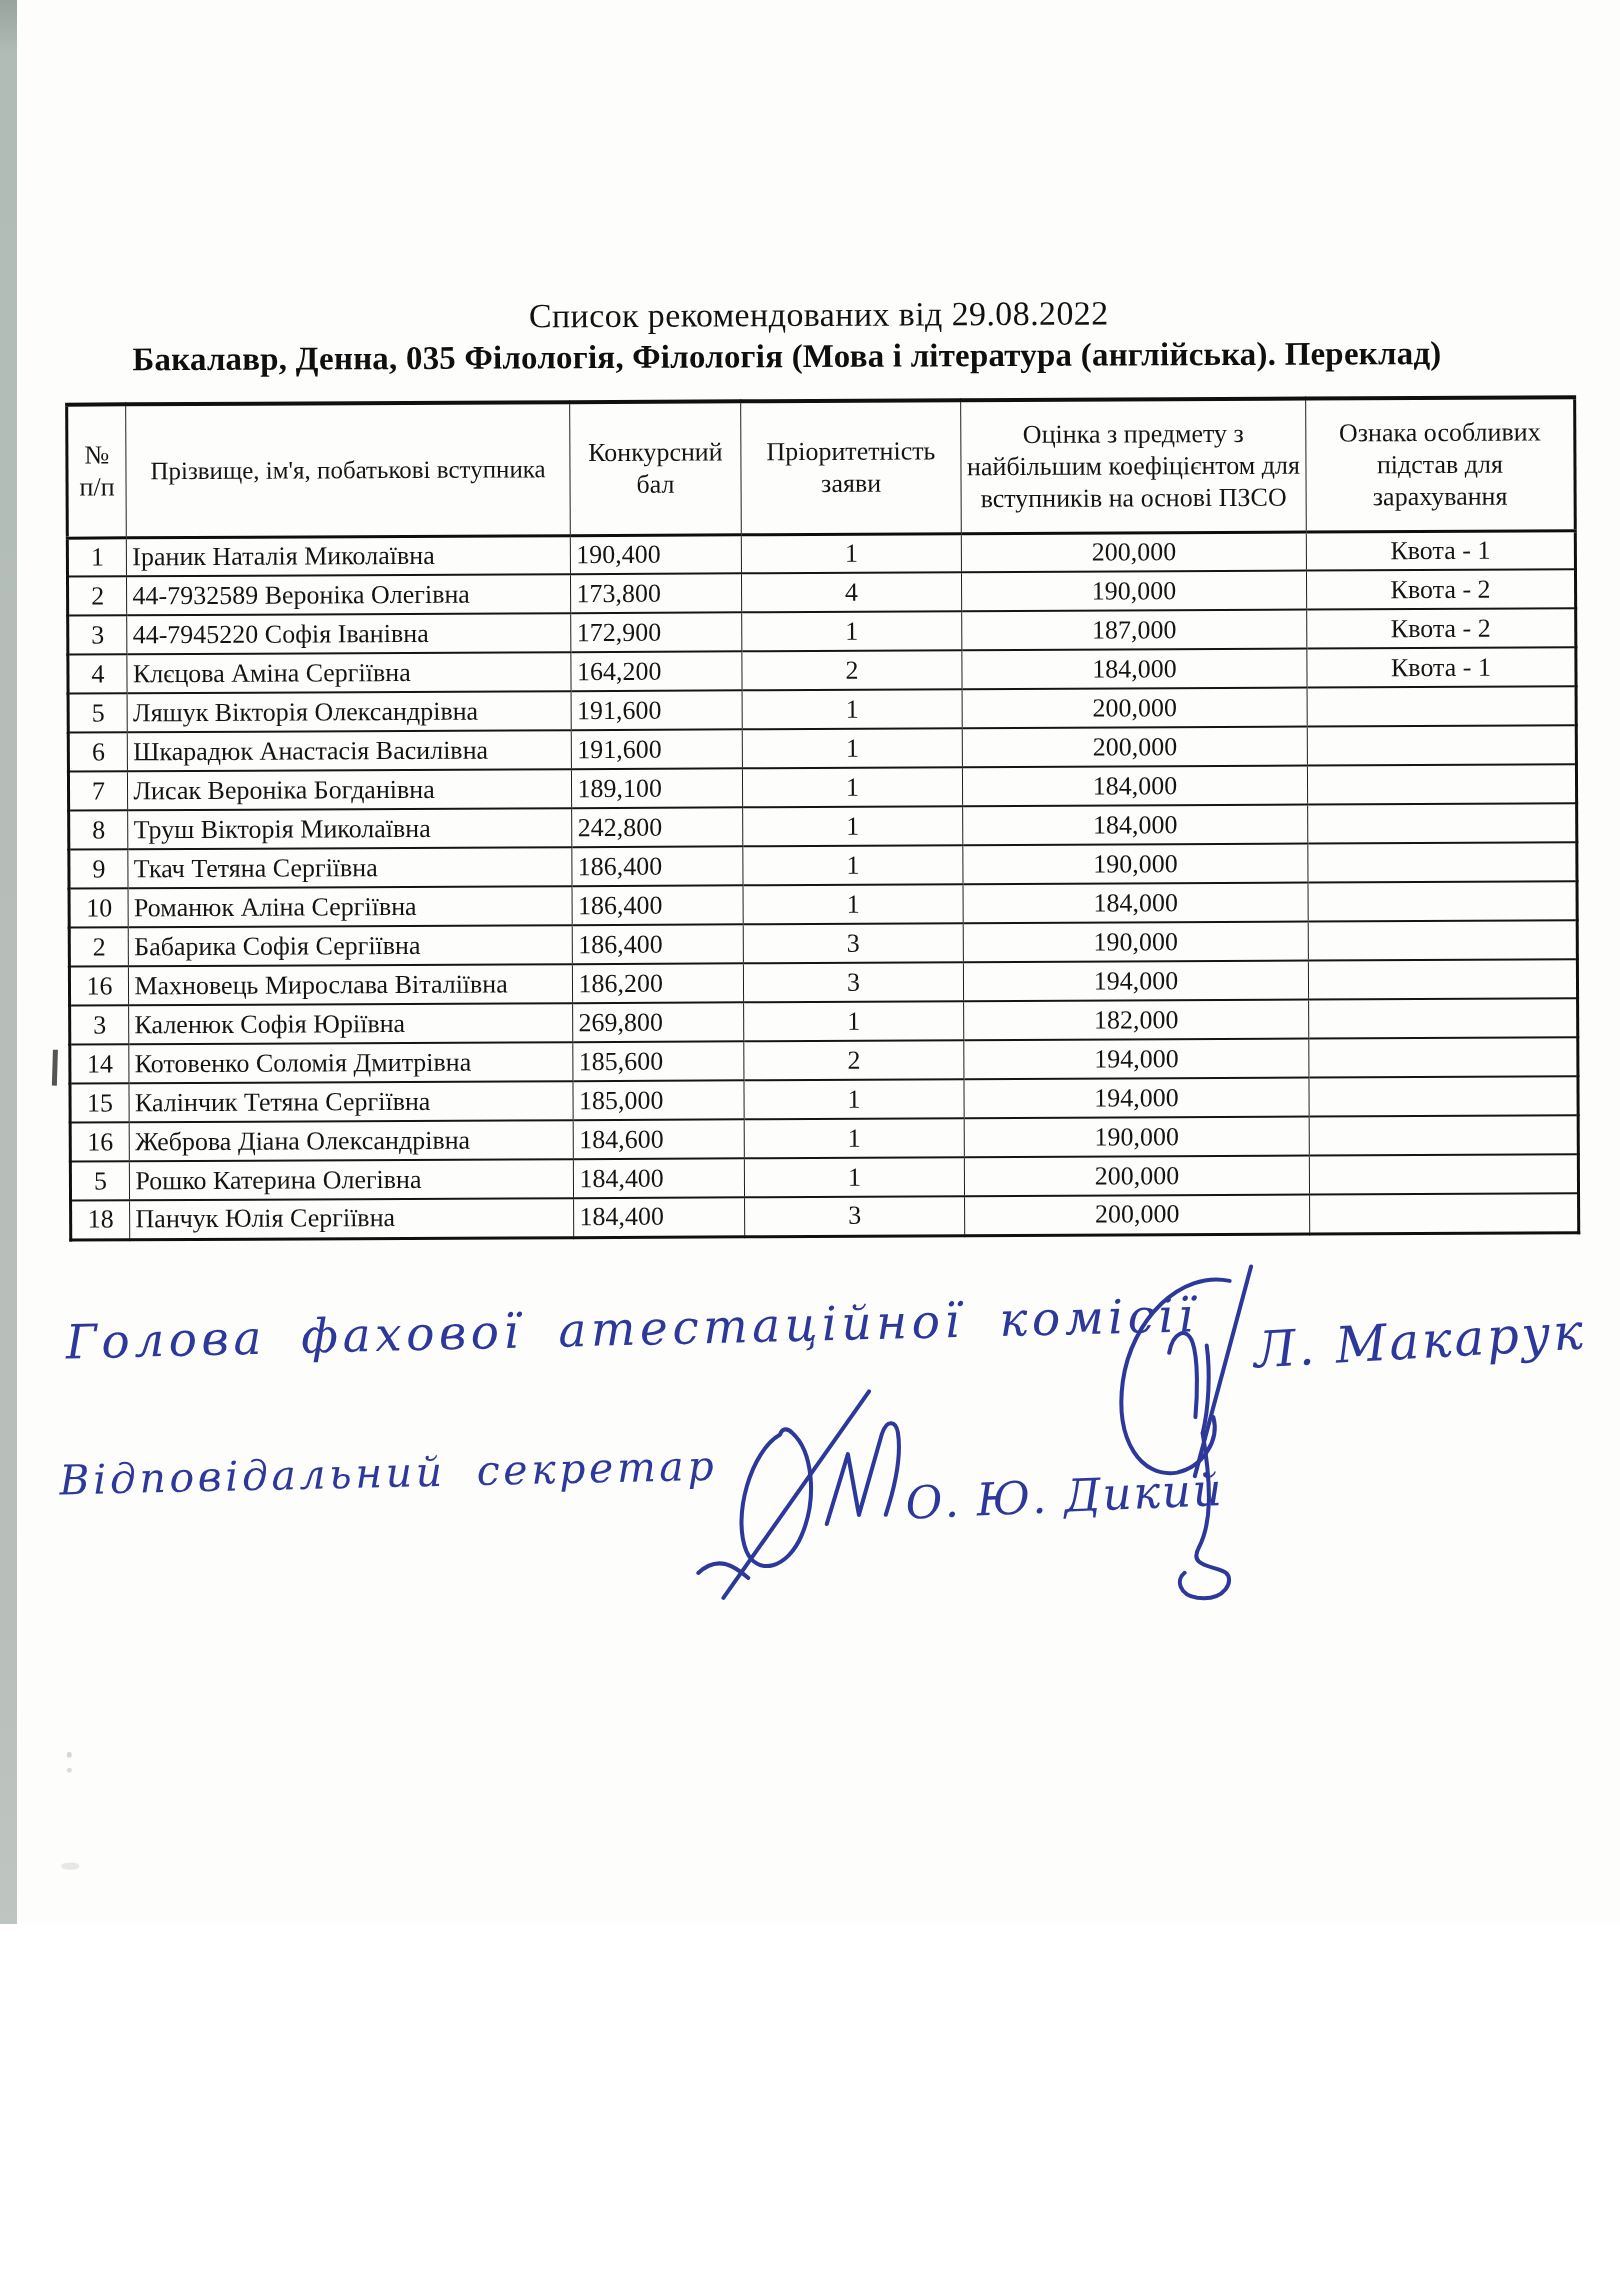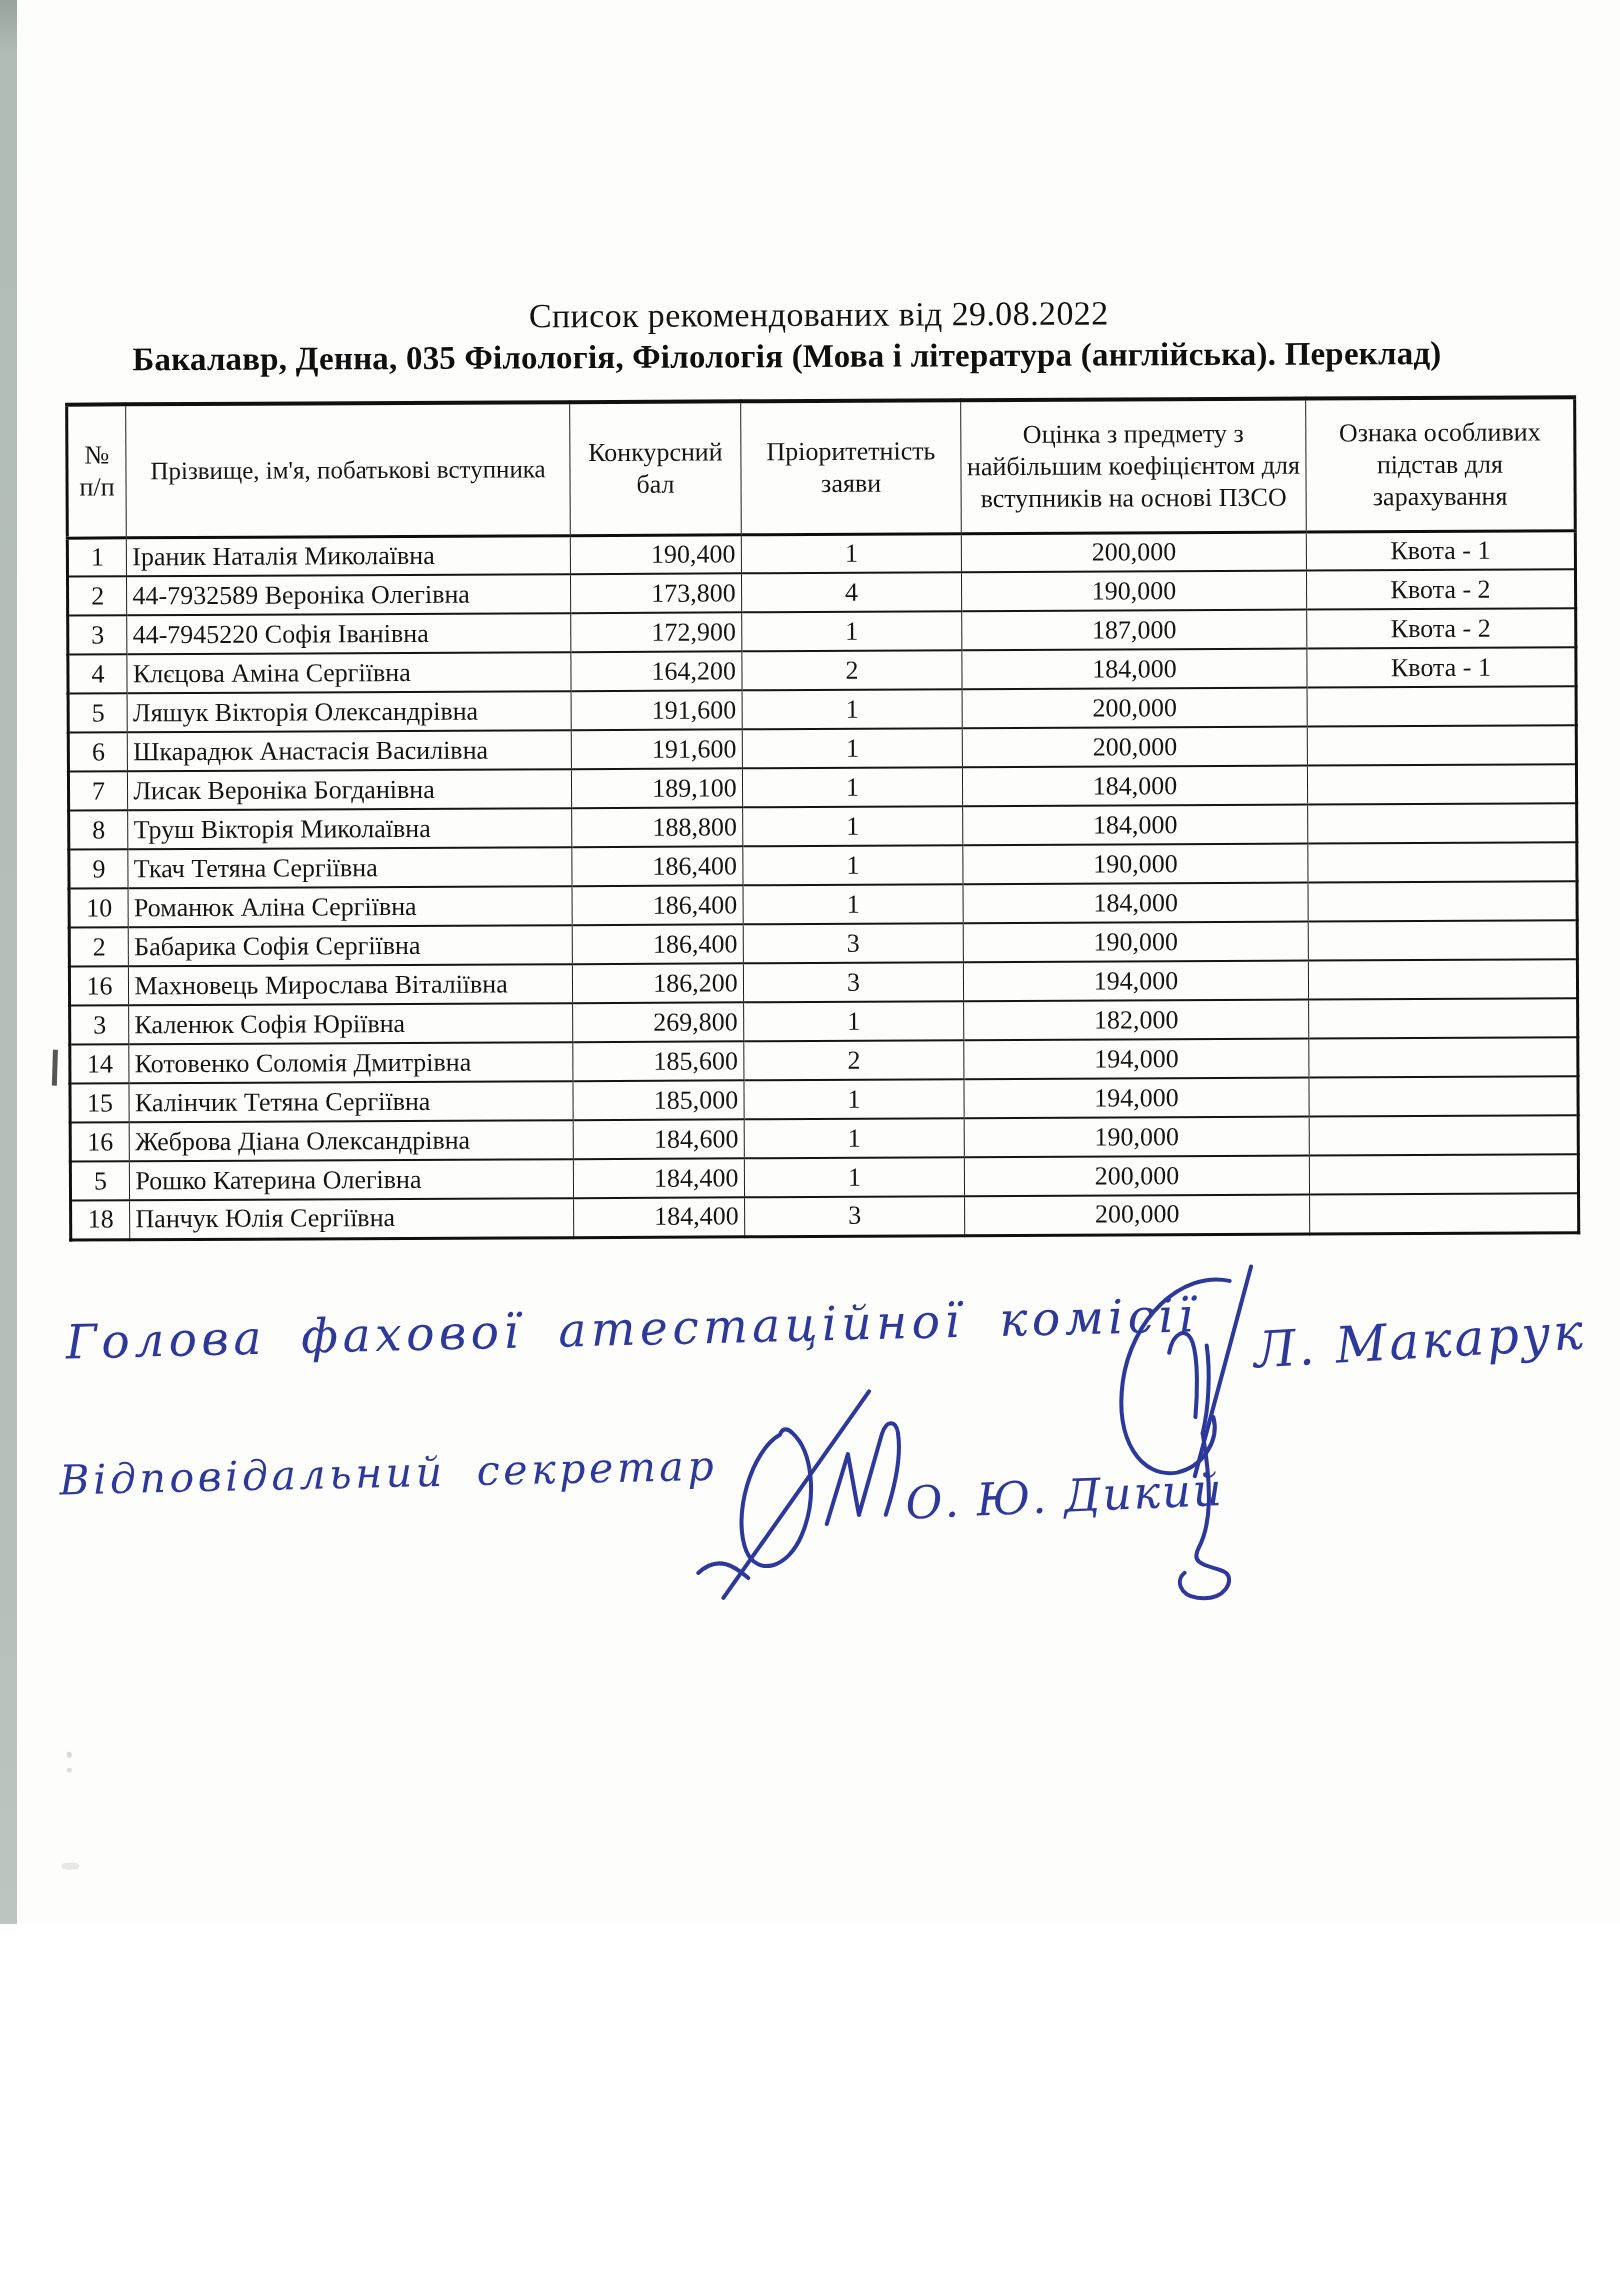--- a/index.html
+++ b/index.html
@@ -66,21 +66,21 @@
   table.list thead th {
     text-align: center;
     line-height: 1.22;
     border-bottom: 3.6px solid #0e0e0e;
   }
   th.h-name { font-size: 25px; padding: 0 1.8px; }
   th.h-grade { font-size: 26px; padding: 0 9px; }
   table.list tbody tr { height: 39px; }
   td.c-num     { text-align: center; }
   td.c-name    { text-align: left; padding-left: 7.2px; }
-  td.c-score   { text-align: right; }
+  td.c-score   { text-align: left; }
   td.c-priority{ text-align: center; }
   td.c-grade   { text-align: center; }
   td.c-quota   { text-align: center; }
   
   .hand {
     position: absolute;
     font-family: "DejaVu Serif", serif;
     font-style: italic;
     color: #2d389b;
     white-space: nowrap;
@@ -197,21 +197,21 @@
             <td class="c-name">Лисак Вероніка Богданівна</td>
             <td class="c-score">189,100</td>
             <td class="c-priority">1</td>
             <td class="c-grade">184,000</td>
             <td class="c-quota"></td>
           </tr>
 
           <tr>
             <td class="c-num">8</td>
             <td class="c-name">Труш Вікторія Миколаївна</td>
-            <td class="c-score">188,800</td>
+            <td class="c-score">242,800</td>
             <td class="c-priority">1</td>
             <td class="c-grade">184,000</td>
             <td class="c-quota"></td>
           </tr>
 
           <tr>
             <td class="c-num">9</td>
             <td class="c-name">Ткач Тетяна Сергіївна</td>
             <td class="c-score">186,400</td>
             <td class="c-priority">1</td>

